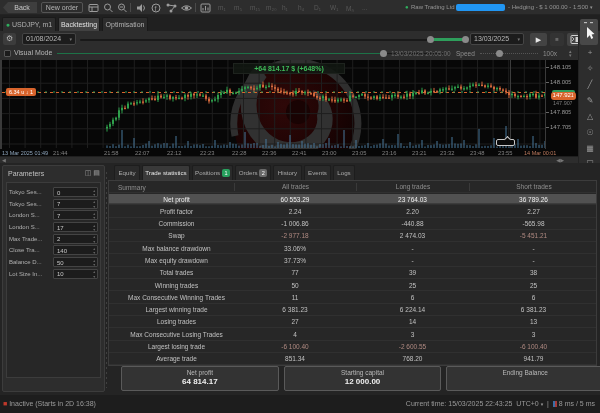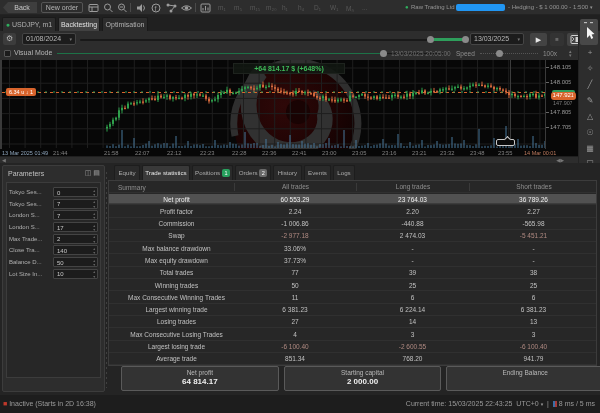--- a/index.html
+++ b/index.html
@@ -912,21 +912,21 @@
           <span class="c3">941.79</span>
         </div>
 </div>
 <div id="sumrow">
 <div class="sbox">
           <span class="l">Net profit</span>
           <span class="v">64 814.17</span>
         </div>
 <div class="sbox">
           <span class="l">Starting capital</span>
-          <span class="v">2 000.00</span>
+          <span class="v">12 000.00</span>
         </div>
 <div class="sbox">
           <span class="l">Ending Balance</span>
         </div>
 </div>
 </div>
 
 <div class="abs" id="statusbar">
 <span id="statL"><span class="rd">■</span> Inactive (Starts in 2D 16:38)</span>
 <span id="statR">Current time: 15/03/2025 22:43:25 &nbsp;UTC+0 <span style="font-size:5px">▾</span> &nbsp;|&nbsp; <span style="display:inline-block;width:2px;height:6px;background:#3a6ea5;vertical-align:-1px"></span><span style="display:inline-block;width:2px;height:6px;background:#a53a3a;vertical-align:-1px;margin-right:2px"></span>8 ms / 5 ms</span>

